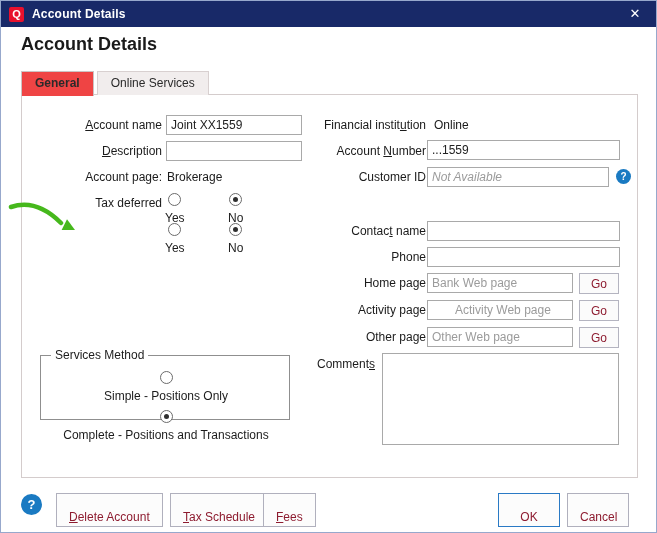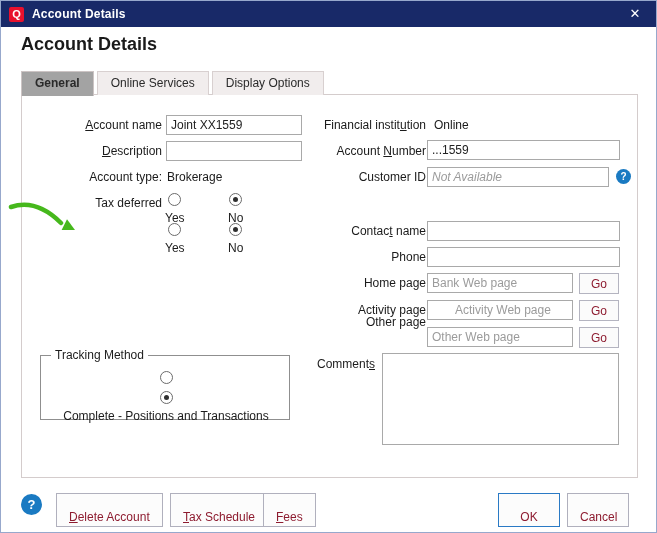--- a/index.html
+++ b/index.html
@@ -15,21 +15,21 @@
   .logo{width:15px;height:15px;background:var(--brand-red,#e8112d);color:#fff;font-weight:bold;
     font-size:11px;line-height:15px;text-align:center;border-radius:2px;flex:0 0 auto;}
   .title{color:#fff;font-weight:bold;margin-left:8px;letter-spacing:.2px;}
   .close{margin-left:auto;color:#fff;width:42px;height:26px;line-height:26px;text-align:center;font-size:13px;cursor:default;}
   
   .heading{position:absolute;left:20px;top:33px;font-size:18px;font-weight:bold;color:#1a1a1a;}
   
   .tabs{position:absolute;left:20px;top:70px;display:flex;align-items:flex-end;z-index:3;}
   .tab{height:23px;line-height:23px;padding:0 13px;background:#f1eded;border:1px solid #d8d0d0;
     border-bottom:none;margin-right:3px;color:#2a2a2a;cursor:default;}
-  .tab.active{height:24px;margin-bottom:-1px;background:#a3a3a3;font-weight:bold;border-color:#ccc4c4;}
+  .tab.active{height:24px;margin-bottom:-1px;background:#ef4444;font-weight:bold;border-color:#ccc4c4;}
   
   .panel{position:absolute;left:20px;top:93px;width:617px;height:384px;border:1px solid #d4cccc;
     background:#fff;box-sizing:border-box;z-index:1;}
   .lbl{position:absolute;text-align:right;white-space:nowrap;color:#1b1b1b;}
   .val{position:absolute;white-space:nowrap;color:#1b1b1b;}
   .lbl2{position:absolute;text-align:right;line-height:13px;}
   .inp{position:absolute;height:20px;border:1px solid #a9a9a9;padding:2px 4px;
     font:12px "Liberation Sans","DejaVu Sans",sans-serif;box-sizing:border-box;color:#222;background:#fff;}
   .inp::placeholder{color:#9b9b9b;}
   .inp.italic-ph::placeholder{font-style:italic;}
@@ -72,32 +72,31 @@
     <span class="logo">Q</span>
     <span class="title">Account Details</span>
     <span class="close">✕</span>
   </div>
 
   <div class="heading">Account Details</div>
 
   <div class="tabs">
     <div class="tab active">General</div>
     <div class="tab">Online Services</div>
-    <div class="tab">Display Options</div>
   </div>
 
   <div class="panel">
 
     <div class="lbl" style="left:5px;top:23px;width:135px;"><u>A</u>ccount name</div>
     <input class="inp" style="left: 144px; top: 20px; width: 136px;" value="Joint XX1559">
 
     <div class="lbl" style="left:5px;top:49px;width:135px;"><u>D</u>escription</div>
     <input class="inp" style="left: 144px; top: 46px; width: 136px;">
 
-    <div class="lbl" style="left:5px;top:75px;width:135px;">Account type:</div>
+    <div class="lbl" style="left:5px;top:75px;width:135px;">Account page:</div>
     <div class="val" style="left:145px;top:75px;">Brokerage</div>
 
     <div class="lbl" style="left:5px;top:101px;width:135px;">Tax deferred</div>
     <div class="radio" style="left:143px;top:98px;">
       <span class="rdot"></span>
       <span>Yes</span>
     </div>
     <div class="radio checked" style="left:206px;top:98px;">
       <span class="rdot"></span>
       <span>No</span>
@@ -106,23 +105,24 @@
     <div class="radio" style="left:143px;top:128px;">
       <span class="rdot"></span>
       <span>Yes</span>
     </div>
     <div class="radio checked" style="left:206px;top:128px;">
       <span class="rdot"></span>
       <span>No</span>
     </div>
 
     <fieldset class="group">
-      <legend>Tracking Method</legend>
+      <legend>Services Method</legend>
       <div class="radio flow">
         <span class="rdot"></span>
+        <span>Simple - Positions Only</span>
       </div>
       <div class="radio flow checked">
         <span class="rdot"></span>
         <span>Complete - Positions and Transactions</span>
       </div>
     </fieldset>
 
     <div class="lbl" style="left:230px;top:23px;width:174px;">Financial instit<u>u</u>tion</div>
     <div class="val" style="left:412px;top:23px;">Online</div>
 
@@ -140,21 +140,21 @@
     <input class="inp" style="left: 405px; top: 152px; width: 193px;">
 
     <div class="lbl" style="left:230px;top:181px;width:174px;">Home page</div>
     <input class="inp" style="left: 405px; top: 178px; width: 146px;" placeholder="Bank Web page">
     <button class="go" style="left:557px;top:178px;">Go</button>
 
     <div class="lbl" style="left:230px;top:208px;width:174px;">Activity page</div>
     <input class="inp" style="left: 405px; top: 205px; width: 146px; padding-left: 27px;" placeholder="Activity Web page">
     <button class="go" style="left:557px;top:205px;">Go</button>
 
-    <div class="lbl" style="left:230px;top:220px;width:174px;">Other page</div>
+    <div class="lbl" style="left:230px;top:235px;width:174px;">Other page</div>
     <input class="inp" style="left: 405px; top: 232px; width: 146px;" placeholder="Other Web page">
     <button class="go" style="left:557px;top:232px;">Go</button>
 
     <div class="lbl" style="left:230px;top:262px;width:123px;">Comment<u>s</u></div>
     <textarea class="inp" style="left: 360px; top: 258px; width: 237px;"></textarea>
 
   </div>
 
   <svg class="arrow" width="78" height="44" viewBox="0 0 78 44">
     <path d="M6 10 C 24 4, 40 10, 56 26" fill="none" stroke="var(--arrow-green,#46b81c)" stroke-width="4.5" stroke-linecap="round"></path>

